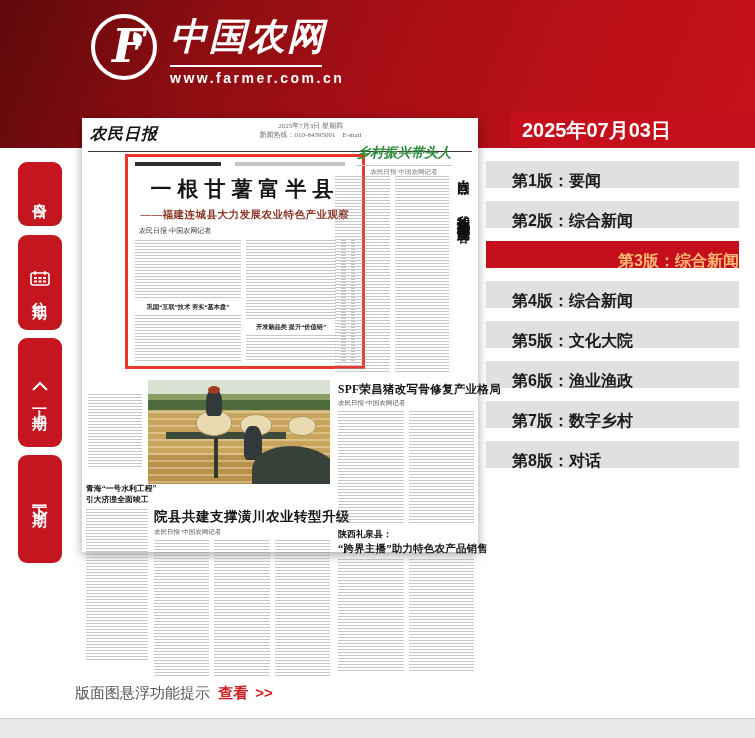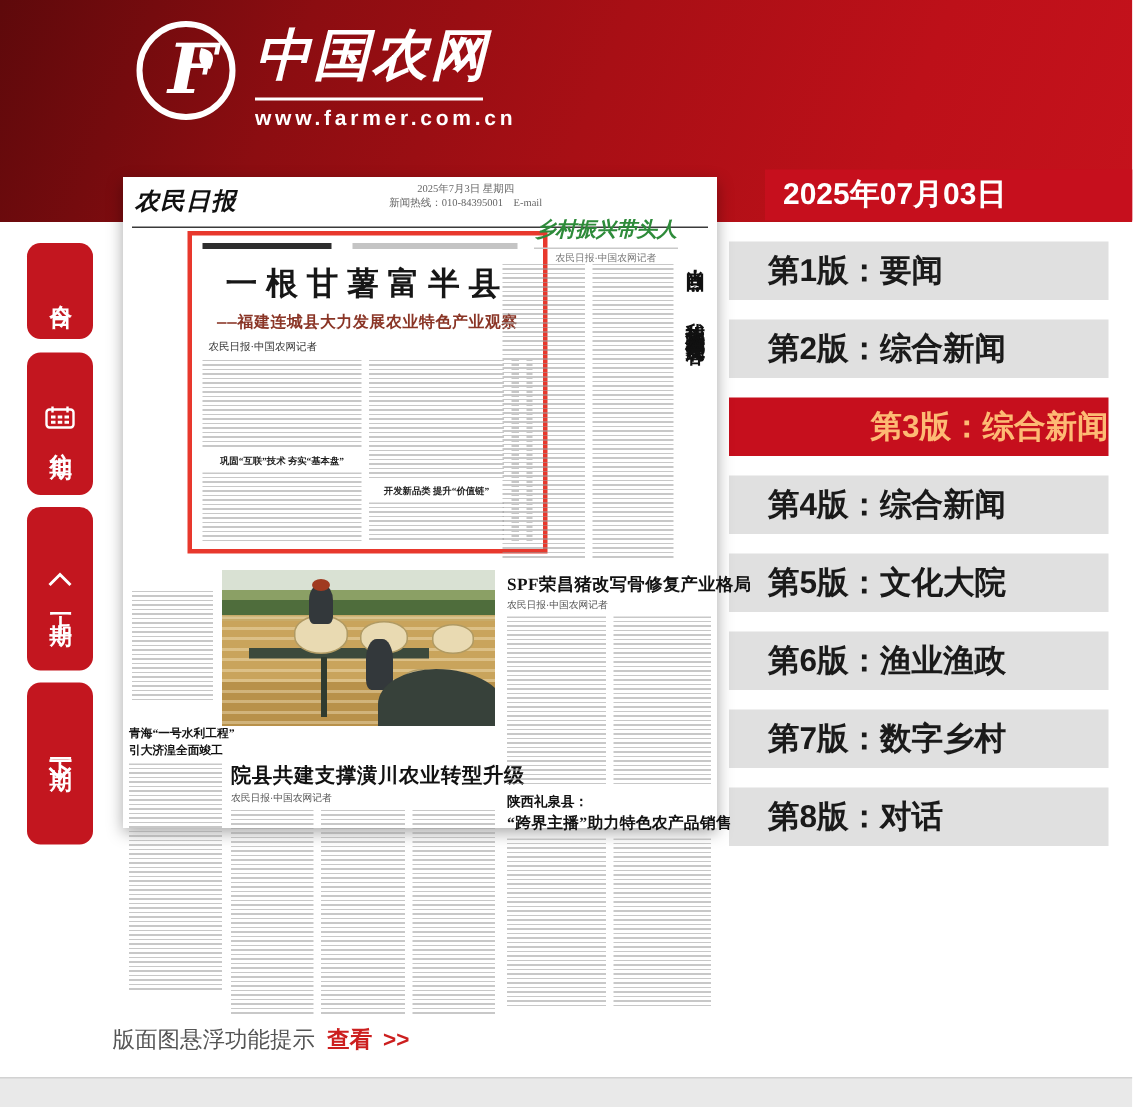--- a/index.html
+++ b/index.html
@@ -15,22 +15,22 @@
             font-size:37px;letter-spacing:2px;white-space:nowrap;}
   .brand-line{position:absolute;left:170px;top:65px;width:152px;height:2px;background:#fff;}
   .brand-url{position:absolute;left:170px;top:70px;color:#fff;font-weight:bold;
              font-size:14px;letter-spacing:2.5px;}
   .date-bar{position:absolute;left:478px;top:113px;width:277px;height:34px;
             background:#c60f1d;color:#fff;font-size:20px;font-weight:bold;
             line-height:34px;padding-left:12px;box-sizing:border-box;margin-left:32px;}
 
   
   .page-list{position:absolute;left:486px;top:161px;width:253px;}
-  .page-item{width:253px;height:39px;margin-bottom:13px;background:#e0e0e0;
-             color:#1a1a1a;font-size:21px;font-weight:bold;line-height:39px;
+  .page-item{width:253px;height:27px;margin-bottom:13px;background:#e0e0e0;
+             color:#1a1a1a;font-size:16px;font-weight:bold;line-height:39px;
              padding-left:26px;box-sizing:border-box;cursor:pointer;}
   .page-item.active{background:#c60f1d;color:#fdba74;text-align:right;}
 
   
   .tb-btn{position:absolute;left:18px;width:44px;background:#c3161f;border-radius:9px;
           color:#fff;display:flex;flex-direction:column;align-items:center;
           justify-content:center;gap:4px;cursor:pointer;}
   .tb-vert{writing-mode:vertical-rl;text-orientation:upright;font-size:15px;
            font-weight:bold;letter-spacing:3px;line-height:1;}
   .tb-today{top:162px;height:64px;}
@@ -60,21 +60,21 @@
 
   
   .lead-box{position:absolute;left:3px;top:36px;width:240px;height:215px;
             border:3px solid #e8382d;box-sizing:border-box;padding:4px 7px;background:#fff;cursor:pointer;margin-left:40px;}
   .lead-strips{display:flex;gap:14px;margin-top:1px;}
   .strip-dark{width:86px;height:4px;background:#2e2e2e;}
   .strip-gray{width:110px;height:4px;background:#c4c4c4;}
   .lead-headline{margin-top:9px;text-align:center;font-size:21px;font-weight:bold;
                  color:#161616;letter-spacing:6px;white-space:nowrap;}
   .lead-sub{margin-top:5px;text-align:center;font-size:10.5px;font-weight:bold;
-            color:#8a3526;white-space:nowrap;letter-spacing:.5px;font-family:Liberation Mono, monospace;}
+            color:#8a3526;white-space:nowrap;letter-spacing:.5px;}
   .lead-byline{margin-top:4px;font-size:7px;color:#333;text-align:left;padding-left:4px;}
   .lead-cols{margin-top:4px;height:122px;}
   .lead-col{flex:1;display:flex;flex-direction:column;gap:3px;}
   .lead-sh{font-size:8px;font-weight:bold;color:#222;line-height:9px;text-align:center;
            white-space:nowrap;transform:scale(.78);transform-origin:center;}
 
   
   .col-logo{position:absolute;left:274px;top:26px;width:96px;text-align:center;}
   .col-logo-title{font-size:13.5px;font-weight:bold;font-style:italic;color:#2e8b3a;
                   font-family:"DejaVu Serif",serif;white-space:nowrap;}

